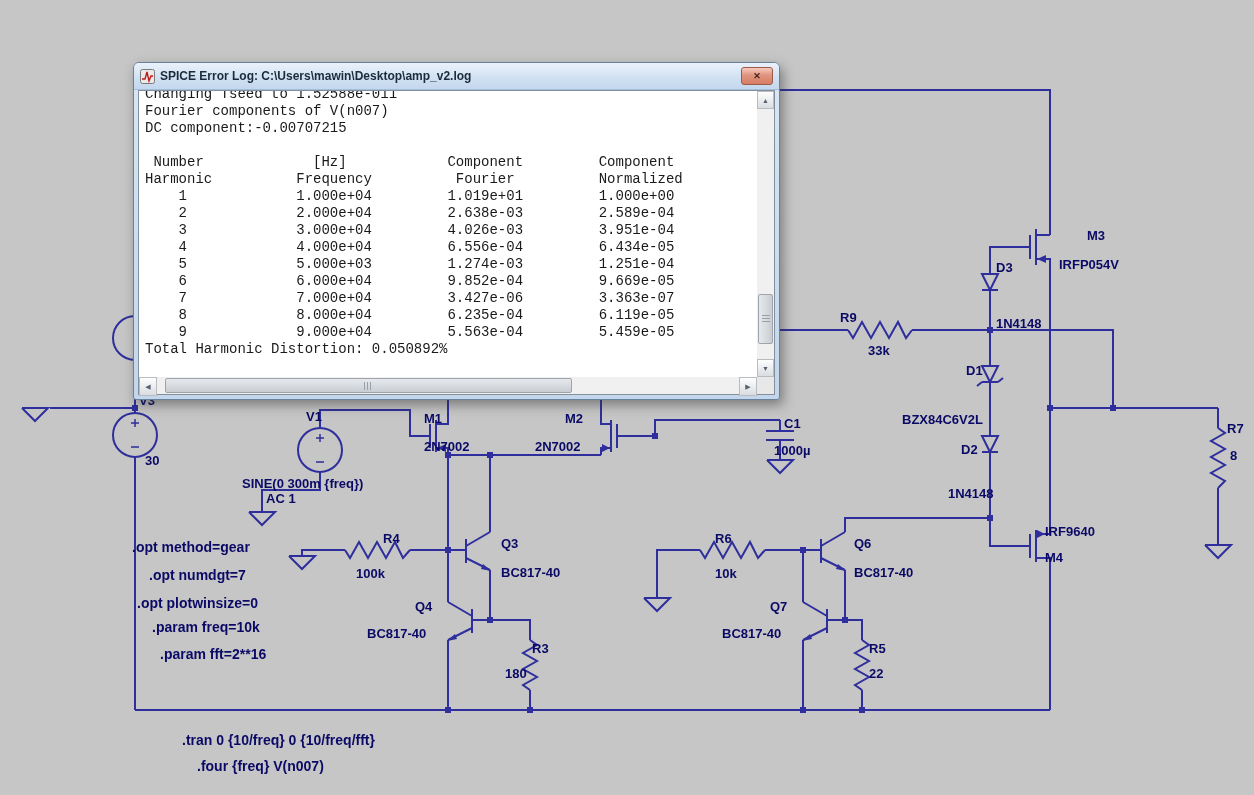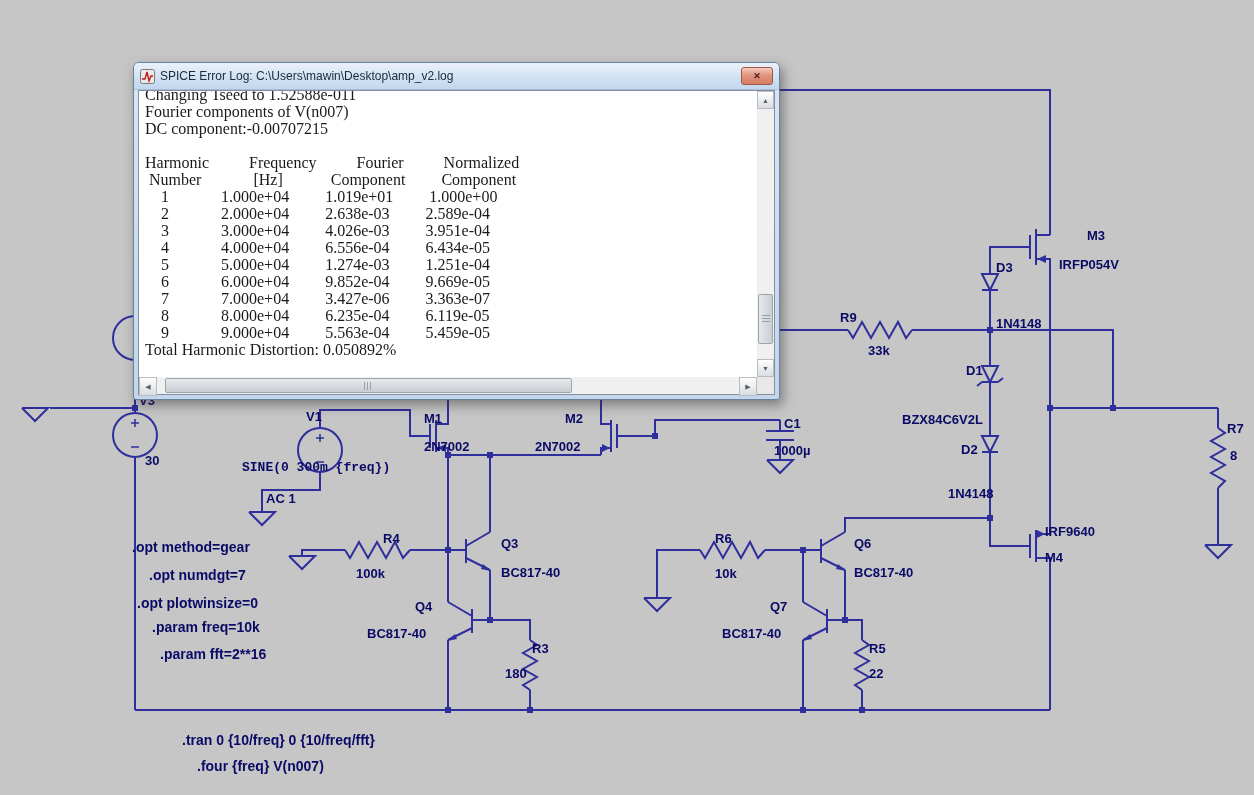--- a/index.html
+++ b/index.html
@@ -10,29 +10,29 @@
   #labels-layer{position:absolute;left:0;top:0;width:1254px;height:795px;z-index:2;}
   .sch-label{position:absolute;font:bold 13px "Liberation Sans",sans-serif;color:#0a0a66;white-space:nowrap;}
   .sch-label.directive{font-size:14px;}
   
   .dialog{position:absolute;left:133px;top:62px;width:645px;height:336px;z-index:10;
           background:linear-gradient(#d9e6f5,#c3d6ec);border:1px solid #69829c;
           border-radius:6px 6px 3px 3px;box-shadow:3px 5px 12px rgba(50,50,50,.5);}
   .titlebar{height:26px;display:flex;align-items:center;padding:0 6px;border-radius:5px 5px 0 0;
             background:linear-gradient(#eaf2fb,#cfe0f2 60%,#c3d7ee);border-bottom:1px solid #a8bdd4;}
   .app-icon{width:15px;height:15px;margin-right:5px;flex:0 0 auto;}
-  .title-text{font-size:12px;font-weight:normal;color:#1c2a3a;white-space:nowrap;overflow:hidden;}
+  .title-text{font-size:12px;font-weight:bold;color:#1c2a3a;white-space:nowrap;overflow:hidden;}
   .close-btn{margin-left:auto;width:30px;height:16px;border-radius:3px;cursor:default;
              background:linear-gradient(#f7cabc,#e headache 0 0) ;background:linear-gradient(#f7cabc,#e09480 45%,#d77d64);
              border:1px solid #9c5a48;color:#4a241c;font-size:9px;font-weight:bold;
              display:flex;align-items:center;justify-content:center;}
   .client{position:absolute;left:4px;top:27px;right:4px;bottom:4px;background:#fff;border:1px solid #82909e;}
   .log-view{position:absolute;left:0;top:0;right:17px;bottom:17px;overflow:hidden;background:#fff;}
   .log-inner{margin-top:-5px;padding-left:6px;}
-  .log-line{font-family:Liberation Serif, serif;font-size:16px;line-height:17px;min-height:17px;
+  .log-line{font-family:Liberation Mono, monospace;font-size:14px;line-height:17px;min-height:17px;
             white-space:pre;color:#1a1a1a;}
   .vscroll{position:absolute;right:0;top:0;width:17px;bottom:17px;background:#f0f0f0;
            display:flex;flex-direction:column;}
   .hscroll{position:absolute;left:0;bottom:0;right:17px;height:17px;background:#f0f0f0;
            display:flex;flex-direction:row;}
   .corner{position:absolute;right:0;bottom:0;width:17px;height:17px;background:#e8e8e8;}
   .sbtn{flex:0 0 16px;display:flex;align-items:center;justify-content:center;font-size:7px;color:#57616e;
         background:linear-gradient(#fefefe,#d9dde1);border:1px solid #b8bcc0;}
   .hscroll .sbtn{height:17px;}
   .vtrack{flex:1 1 auto;position:relative;}
@@ -229,21 +229,21 @@
       <rect x="527" y="707" width="6" height="6"></rect>
       <rect x="800" y="707" width="6" height="6"></rect>
       <rect x="859" y="707" width="6" height="6"></rect>
     </g>
   </svg>
 
   <div id="labels-layer">
       <div class="sch-label" style="left: 139px; top: 393px;">V3</div>
       <div class="sch-label" style="left: 145px; top: 453px;">30</div>
       <div class="sch-label" style="left: 306px; top: 409px;">V1</div>
-      <div class="sch-label" style="left: 242px; top: 460px; font-family: Liberation Mono, monospace;">SINE(0 300m {freq})</div>
+      <div class="sch-label" style="left: 242px; top: 476px;">SINE(0 300m {freq})</div>
       <div class="sch-label" style="left: 266px; top: 491px;">AC 1</div>
       <div class="sch-label" style="left: 424px; top: 411px;">M1</div>
       <div class="sch-label" style="left: 424px; top: 439px;">2N7002</div>
       <div class="sch-label" style="left: 565px; top: 411px;">M2</div>
       <div class="sch-label" style="left: 535px; top: 439px;">2N7002</div>
       <div class="sch-label" style="left: 784px; top: 416px;">C1</div>
       <div class="sch-label" style="left: 774px; top: 443px;">1000µ</div>
       <div class="sch-label" style="left: 840px; top: 310px;">R9</div>
       <div class="sch-label" style="left: 868px; top: 343px;">33k</div>
       <div class="sch-label" style="left: 996px; top: 260px;">D3</div>
@@ -296,27 +296,27 @@
         <span>✕</span>
       </span>
     </div>
     <div class="client">
       <div class="log-view">
         <div class="log-inner" id="log-lines">
             <div class="log-line">Changing Tseed to 1.52588e-011</div>
             <div class="log-line">Fourier components of V(n007)</div>
             <div class="log-line">DC component:-0.00707215</div>
             <div class="log-line"></div>
+            <div class="log-line"> Number             [Hz]            Component         Component</div>
             <div class="log-line">Harmonic          Frequency          Fourier          Normalized</div>
-            <div class="log-line"> Number             [Hz]            Component         Component</div>
             <div class="log-line">    1             1.000e+04         1.019e+01         1.000e+00</div>
             <div class="log-line">    2             2.000e+04         2.638e-03         2.589e-04</div>
             <div class="log-line">    3             3.000e+04         4.026e-03         3.951e-04</div>
             <div class="log-line">    4             4.000e+04         6.556e-04         6.434e-05</div>
-            <div class="log-line">    5             5.000e+04         1.274e-03         1.251e-04</div>
+            <div class="log-line">    5             5.000e+03         1.274e-03         1.251e-04</div>
             <div class="log-line">    6             6.000e+04         9.852e-04         9.669e-05</div>
             <div class="log-line">    7             7.000e+04         3.427e-06         3.363e-07</div>
             <div class="log-line">    8             8.000e+04         6.235e-04         6.119e-05</div>
             <div class="log-line">    9             9.000e+04         5.563e-04         5.459e-05</div>
             <div class="log-line">Total Harmonic Distortion: 0.050892%</div>
           </div>
       </div>
       <div class="vscroll">
         <div class="sbtn">
           <span>▲</span>

